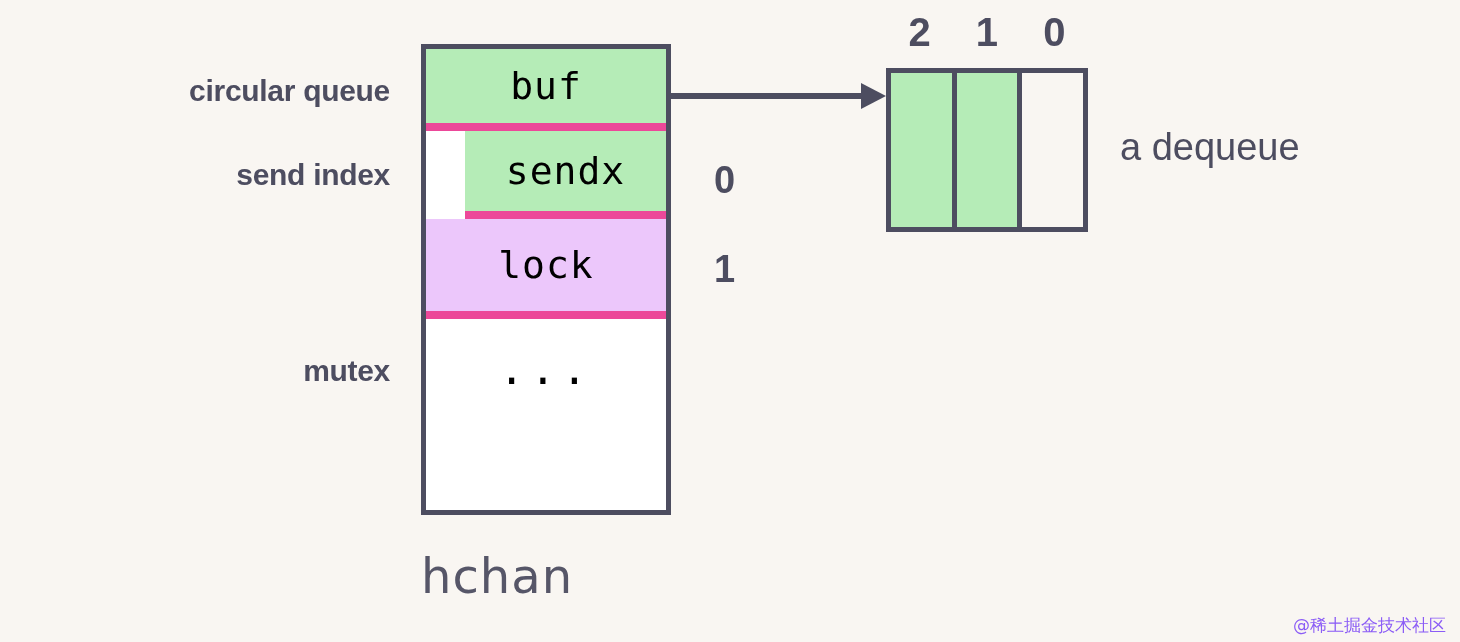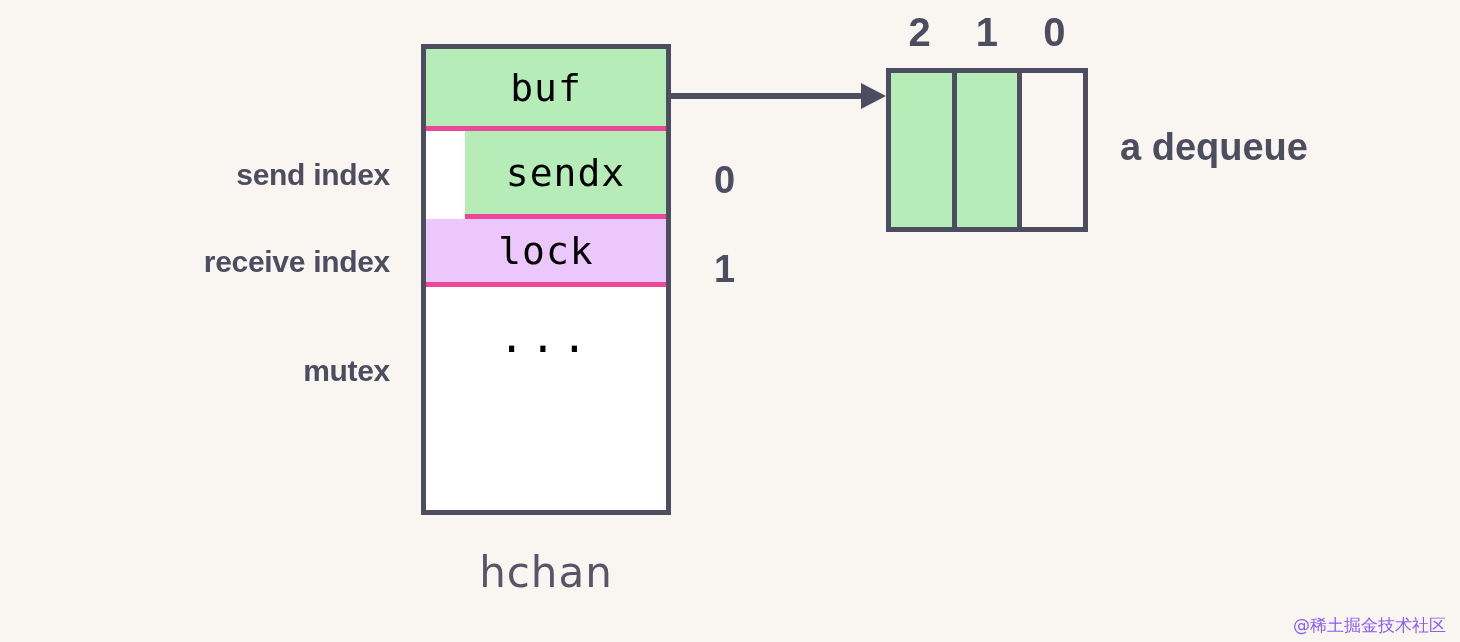--- a/index.html
+++ b/index.html
@@ -43,54 +43,54 @@
     box-sizing: border-box;
     border: 5px solid #4d4d60;
     background: #ffffff;
   }
   .struct-row {
     position: relative;
     box-sizing: border-box;
     display: flex;
     align-items: center;
     justify-content: center;
-    border-bottom: 5px solid #ec4899;
+    border-bottom: 8px solid #ec4899;
     font-family: "DejaVu Sans Mono", monospace;
     font-size: 38px;
     color: #000000;
     letter-spacing: 1px;
   }
   .struct-row.green { background: #b5ecb7; }
   .struct-row.purple { background: #ecc7fb; }
   .struct-row.plain  { background: #ffffff; border-bottom: none; }
   .h-buf   { height: 82px; }
   .h-sendx { height: 88px; margin-left: 39px; }
   .h-recvx { height: 87px; }
-  .h-lock  { height: 68px; }
+  .h-lock  { height: 100px; }
   .h-dots  { height: 116px; }
 
   .dots-glyph {
     font-family: "DejaVu Sans Mono", monospace;
     font-size: 42px;
     letter-spacing: 6px;
     color: #000000;
     line-height: 0.5;
     position: relative;
     top: -8px;
   }
 
   
   #hchan-caption {
     position: absolute;
     left: 421px;
     top: 552px;
     width: 250px;
-    text-align: center;
+    text-align: left;
     font-family: "DejaVu Sans", sans-serif;
-    font-size: 42px;
+    font-size: 48px;
     color: #565668;
     letter-spacing: 1px;
     line-height: 1;
   }
 
   
   .index-value {
     position: absolute;
     left: 714px;
     font-family: "Liberation Sans", sans-serif;
@@ -146,21 +146,21 @@
     font-size: 40px;
     color: #4d4d60;
     line-height: 1;
   }
 
   #dequeue-caption {
     position: absolute;
     left: 1120px;
     top: 128px;
     font-family: "Liberation Sans", sans-serif;
-    font-weight: bold;
+    font-weight: normal;
     font-size: 38px;
     color: #4d4d60;
     white-space: nowrap;
     line-height: 1;
   }
 
   
   #watermark {
     position: absolute;
     right: 14px;
@@ -170,22 +170,22 @@
     color: #8b5cf6;
     white-space: nowrap;
     line-height: 1;
   }
 </style>
 </head>
 <body>
 
 <div id="canvas">
 
+  <div class="side-label" style="top:76px;">circular queue</div>
   <div class="side-label" style="top:160px;">send index</div>
-  <div class="side-label" style="top:247px;">receive index</div>
   <div class="side-label" style="top:356px;">mutex</div>
 
   <div id="hchan-struct">
     <div class="struct-row green h-buf">
       <span>buf</span>
     </div>
     <div class="struct-row green h-sendx">
       <span>sendx</span>
     </div>
     <div class="struct-row purple h-lock">

